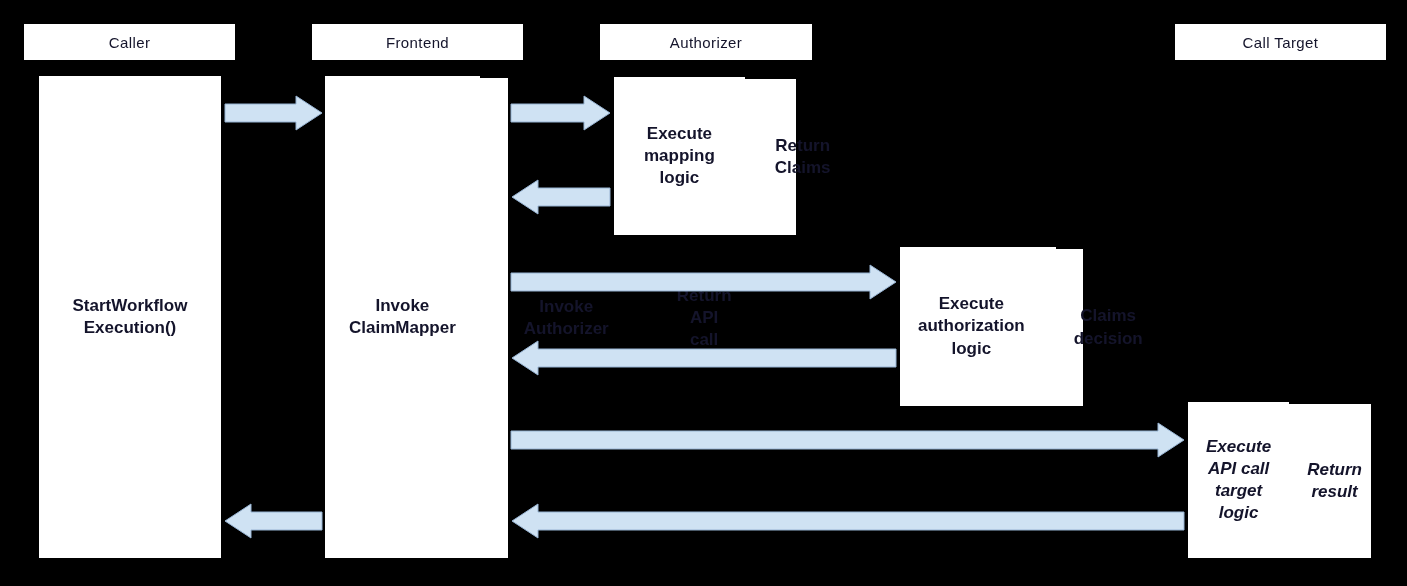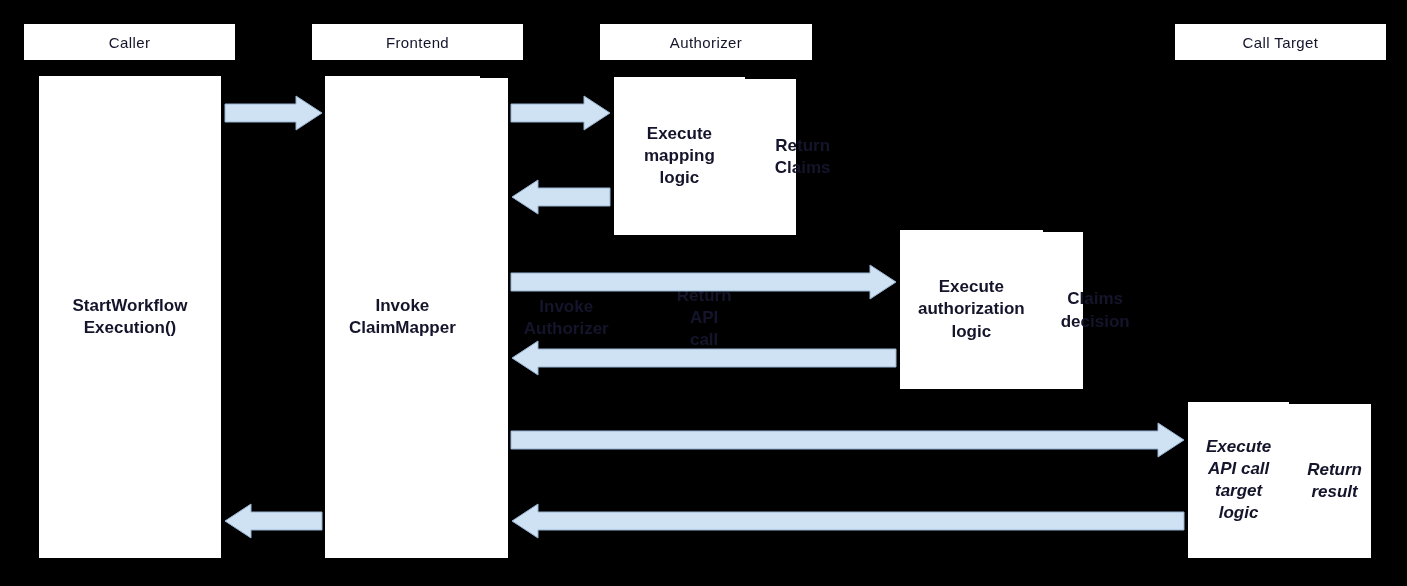--- a/index.html
+++ b/index.html
@@ -41,21 +41,21 @@
     position: absolute;
     background: #ffffff;
     border: 2px solid #000000;
     box-sizing: border-box;
     display: flex;
     flex-direction: row;
   }
   .act-caller      { left: 37px;   top: 74px;  width: 186px; height: 486px; }
   .act-frontend    { left: 323px;  top: 74px;  width: 187px; height: 486px; }
   .act-claimmapper { left: 612px;  top: 75px;  width: 186px; height: 162px; }
-  .act-authorizer  { left: 898px;  top: 228px; width: 187px; height: 163px; }
+  .act-authorizer  { left: 898px;  top: 245px; width: 187px; height: 163px; gap: 13px; }
   .act-calltarget  { left: 1186px; top: 400px; width: 187px; height: 160px; font-style: italic; }
 
   .seg {
     flex: 1;
     display: flex;
     align-items: center;
     justify-content: center;
     text-align: center;
     font-weight: bold;
     font-size: 17px;

